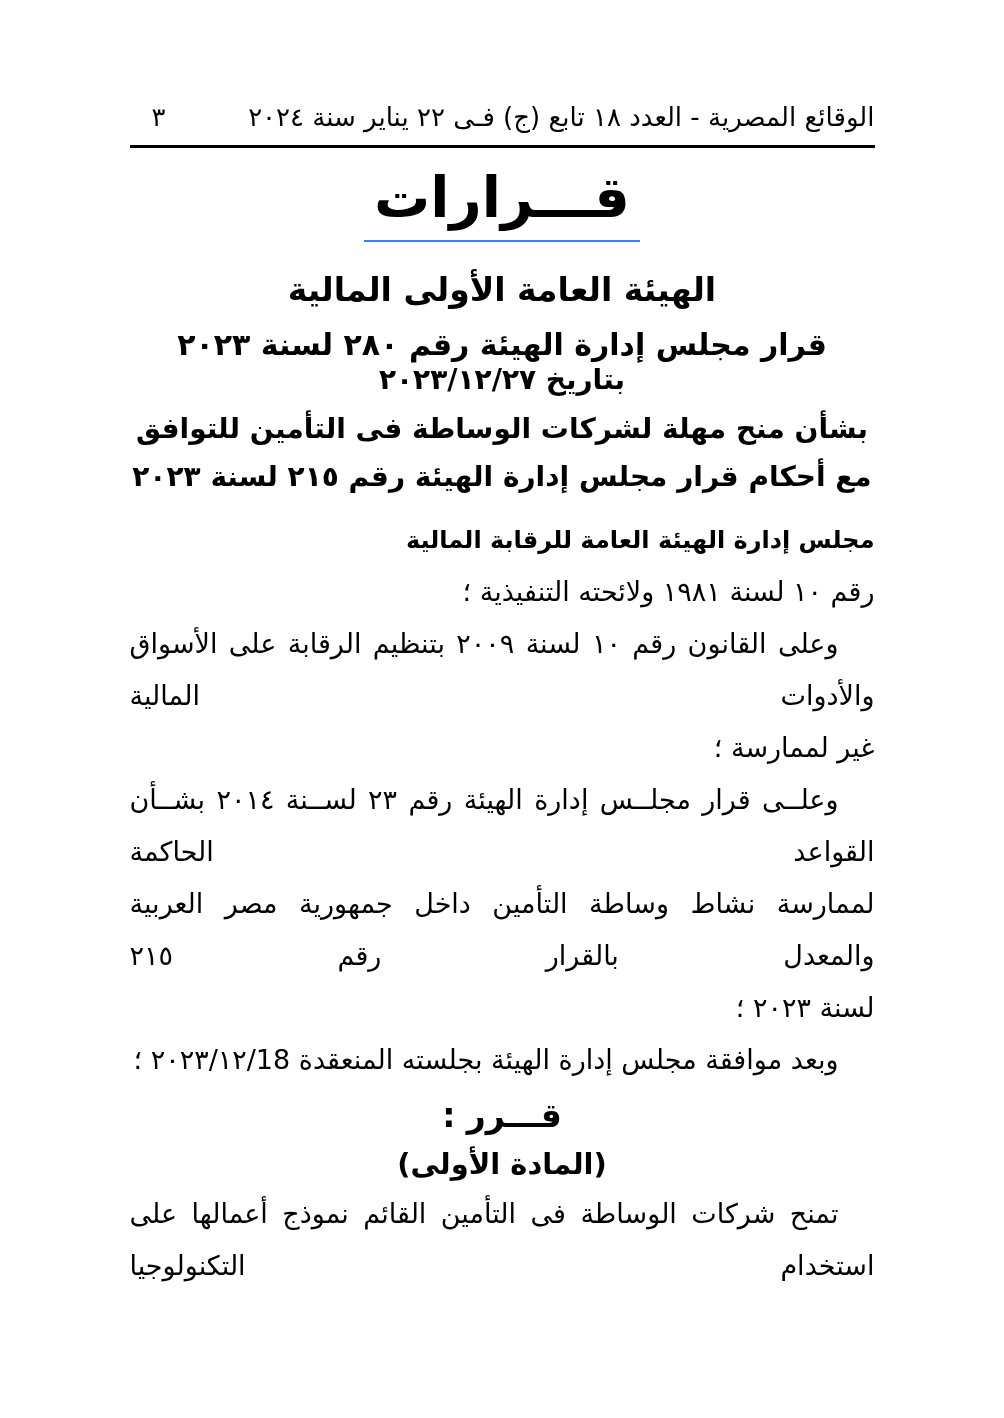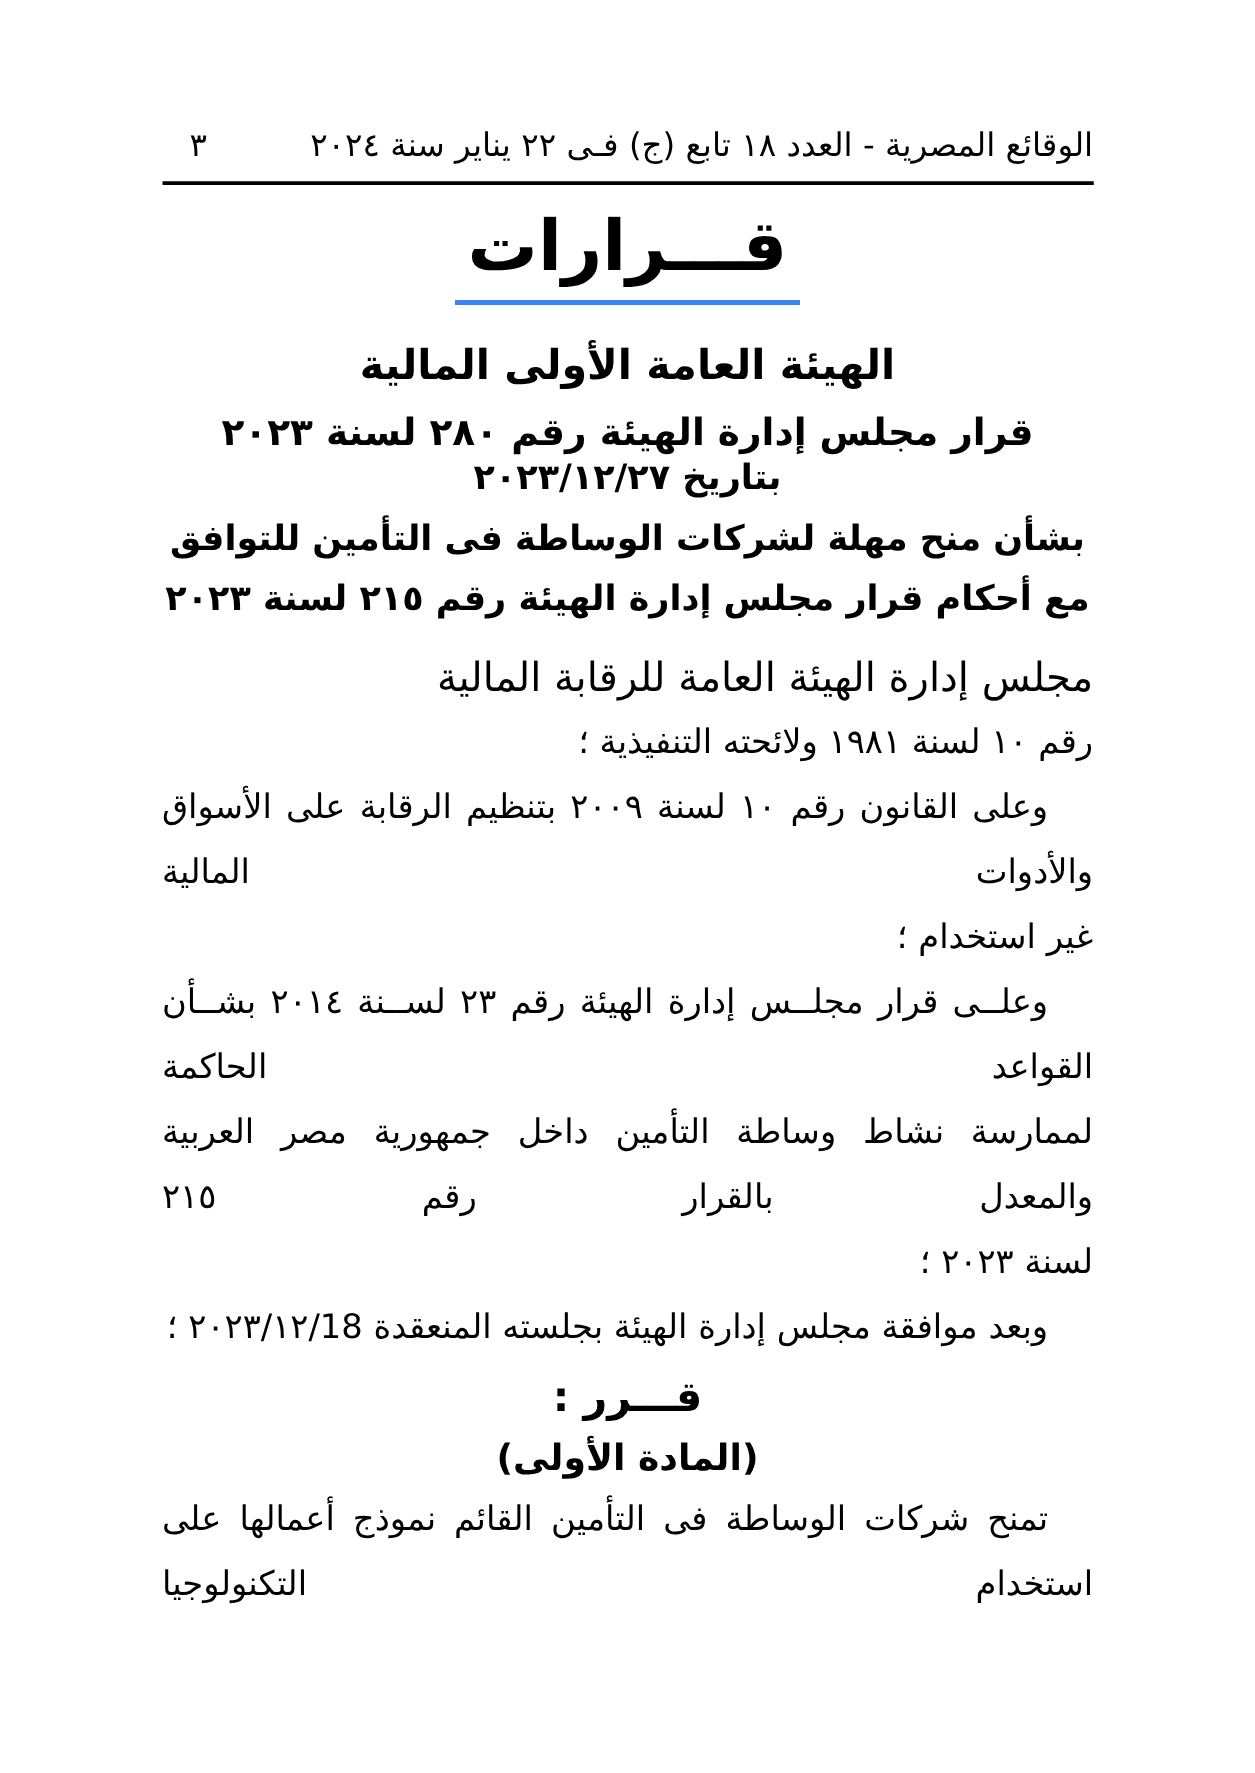--- a/index.html
+++ b/index.html
@@ -43,34 +43,34 @@
   
   .section-title-wrap {
     text-align: center;
     margin-top: 18px;
   }
   .section-title-wrap .t {
     display: inline-block;
     font-size: 56px;
     font-weight: bold;
     padding: 0 10px 10px 10px;
-    border-bottom: 4px solid #3b82f6;
+    border-bottom: 2px solid #3b82f6;
     line-height: 1.15;
     text-align: center;
   }
   
   .h-authority   { margin-top: 28px; font-size: 33px; font-weight: bold; text-align: center; line-height: 1.2; }
   .h-decision    { margin-top: 17px; font-size: 30px; font-weight: bold; text-align: center; line-height: 1.2; }
   .h-date        { font-size: 28px; font-weight: bold; text-align: center; line-height: 1.2; }
   .h-subject     { margin-top: 15px; font-size: 28px; font-weight: bold; text-align: center; line-height: 1.2; }
   
   .board-heading {
     margin-top: 20px;
-    font-size: 32px;
-    font-weight: normal;
+    font-size: 24px;
+    font-weight: bold;
     text-align: right;
     line-height: 52px;
   }
   .para { margin: 0; font-size: 27px; }
   .ln { line-height: 52px; white-space: nowrap; }
   .ln.just  { text-align: justify; text-align-last: justify; white-space: normal; }
   .ln.first { text-indent: 36px; }
   .ln.end   { text-align: right; }
   .h-decided {
     margin-top: 6px;
@@ -109,21 +109,21 @@
     <div class="h-subject">مع أحكام قرار مجلس إدارة الهيئة رقم ٢١٥ لسنة ٢٠٢٣</div>
 
     <div class="board-heading">مجلس إدارة الهيئة العامة للرقابة المالية</div>
 
     <div class="para">
       <div class="ln end">رقم ١٠ لسنة ١٩٨١ ولائحته التنفيذية ؛</div>
     </div>
 
     <div class="para">
       <div class="ln just first">وعلى القانون رقم ١٠ لسنة ٢٠٠٩ بتنظيم الرقابة على الأسواق والأدوات المالية</div>
-      <div class="ln end">غير استخدام ؛</div>
+      <div class="ln end">غير لممارسة ؛</div>
     </div>
 
     <div class="para">
       <div class="ln just first">وعلــى قرار مجلــس إدارة الهيئة رقم ٢٣ لســنة ٢٠١٤ بشــأن القواعد الحاكمة</div>
       <div class="ln just">لممارسة نشاط وساطة التأمين داخل جمهورية مصر العربية والمعدل بالقرار رقم ٢١٥</div>
       <div class="ln end">لسنة ٢٠٢٣ ؛</div>
     </div>
 
     <div class="para">
       <div class="ln end first">وبعد موافقة مجلس إدارة الهيئة بجلسته المنعقدة ٢٠٢٣/١٢/18 ؛</div>

